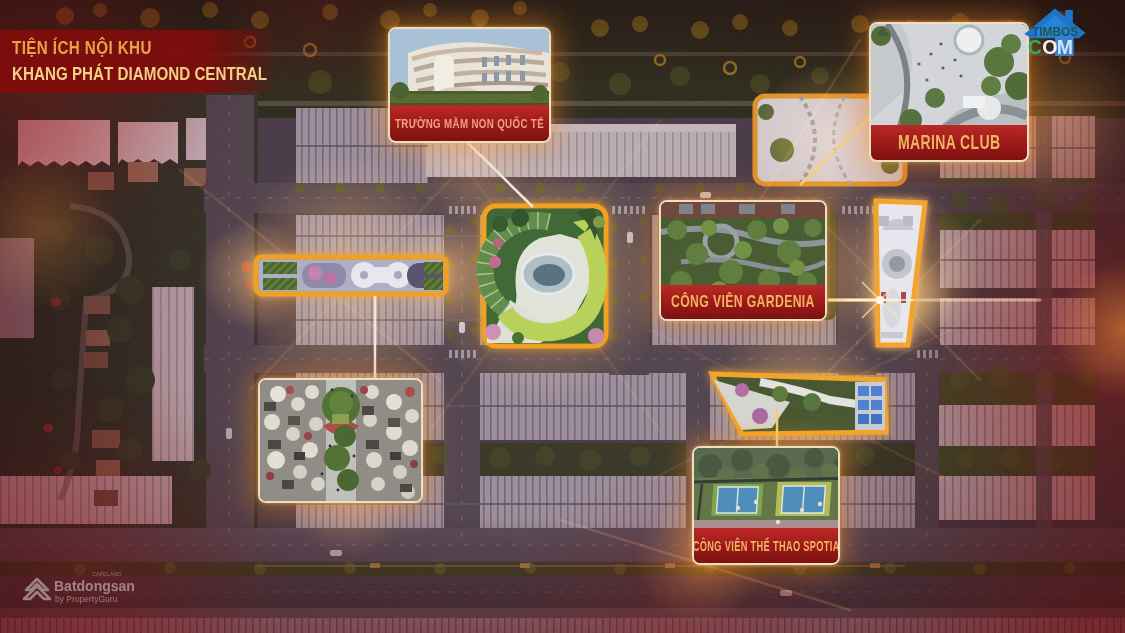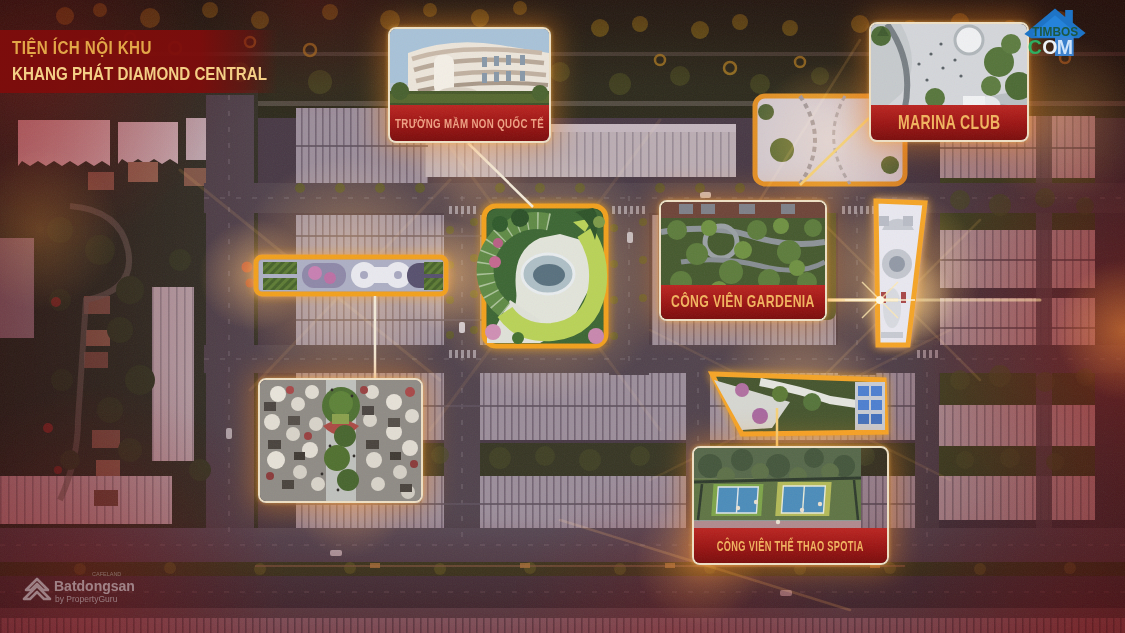--- a/index.html
+++ b/index.html
@@ -577,21 +577,21 @@
 <circle cx="10" cy="62" r="9" fill="#47602e"></circle>
         <circle cx="150" cy="64" r="8" fill="#4a632f"></circle>
 <rect x="0" y="74" width="159" height="8" fill="#3f5128"></rect>
 </svg>
 
 <div class="label" style="height:36px;font-size:13.5px;color:#efa083;">
         <span class="lbltx" style="transform:scaleX(.72)">TRƯỜNG MẦM NON QUỐC TẾ</span>
       </div>
 </div>
 
-<div class="card" style="left:869px;top:22px;width:160px;height:120px;">
+<div class="card" style="left:869px;top:22px;width:160px;height:140px;">
 <svg width="156" height="116" viewBox="0 0 156 116">
 <rect width="156" height="116" fill="#d4d6da"></rect>
 <path d="M0 0 L30 0 Q52 40 30 70 L0 96 Z" fill="#c6cacd"></path>
 <path d="M16 0 Q52 50 24 116" stroke="#787f84" stroke-width="6" fill="none"></path>
 <path d="M60 116 Q80 80 130 70 L156 66 L156 116 Z" fill="#b9bfc2"></path>
 <circle cx="10" cy="12" r="10" fill="#4e6b37"></circle>
         <path d="M12 2 l6 10 l-12 0 z" fill="#3f5a2e"></path>
 <circle cx="98" cy="16" r="14" fill="#f0f1f3"></circle>
         <circle cx="98" cy="16" r="14" fill="none" stroke="#b0b6ba" stroke-width="3"></circle>
 <circle cx="128" cy="38" r="15" fill="#55743a"></circle>
@@ -718,21 +718,21 @@
           <circle cx="92" cy="16" r="1.4"></circle>
           <circle cx="70" cy="66" r="1.4"></circle>
           <circle cx="94" cy="76" r="1.4"></circle>
           <circle cx="78" cy="110" r="1.4"></circle>
           <circle cx="62" cy="94" r="1.4"></circle>
         </g>
 </svg>
 
 </div>
 
-<div class="card" style="left:692px;top:446px;width:197px;height:119px;">
+<div class="card" style="left:692px;top:446px;width:148px;height:119px;">
 <svg width="167" height="115" viewBox="0 0 167 115">
 <rect width="167" height="115" fill="#6a7a52"></rect>
 <rect x="0" y="0" width="167" height="30" fill="#56684a"></rect>
 <g fill="#44563c">
           <circle cx="16" cy="18" r="12"></circle>
           <circle cx="48" cy="12" r="11"></circle>
           <circle cx="84" cy="18" r="12"></circle>
           <circle cx="120" cy="10" r="10"></circle>
           <circle cx="150" cy="18" r="11"></circle>
         </g>

